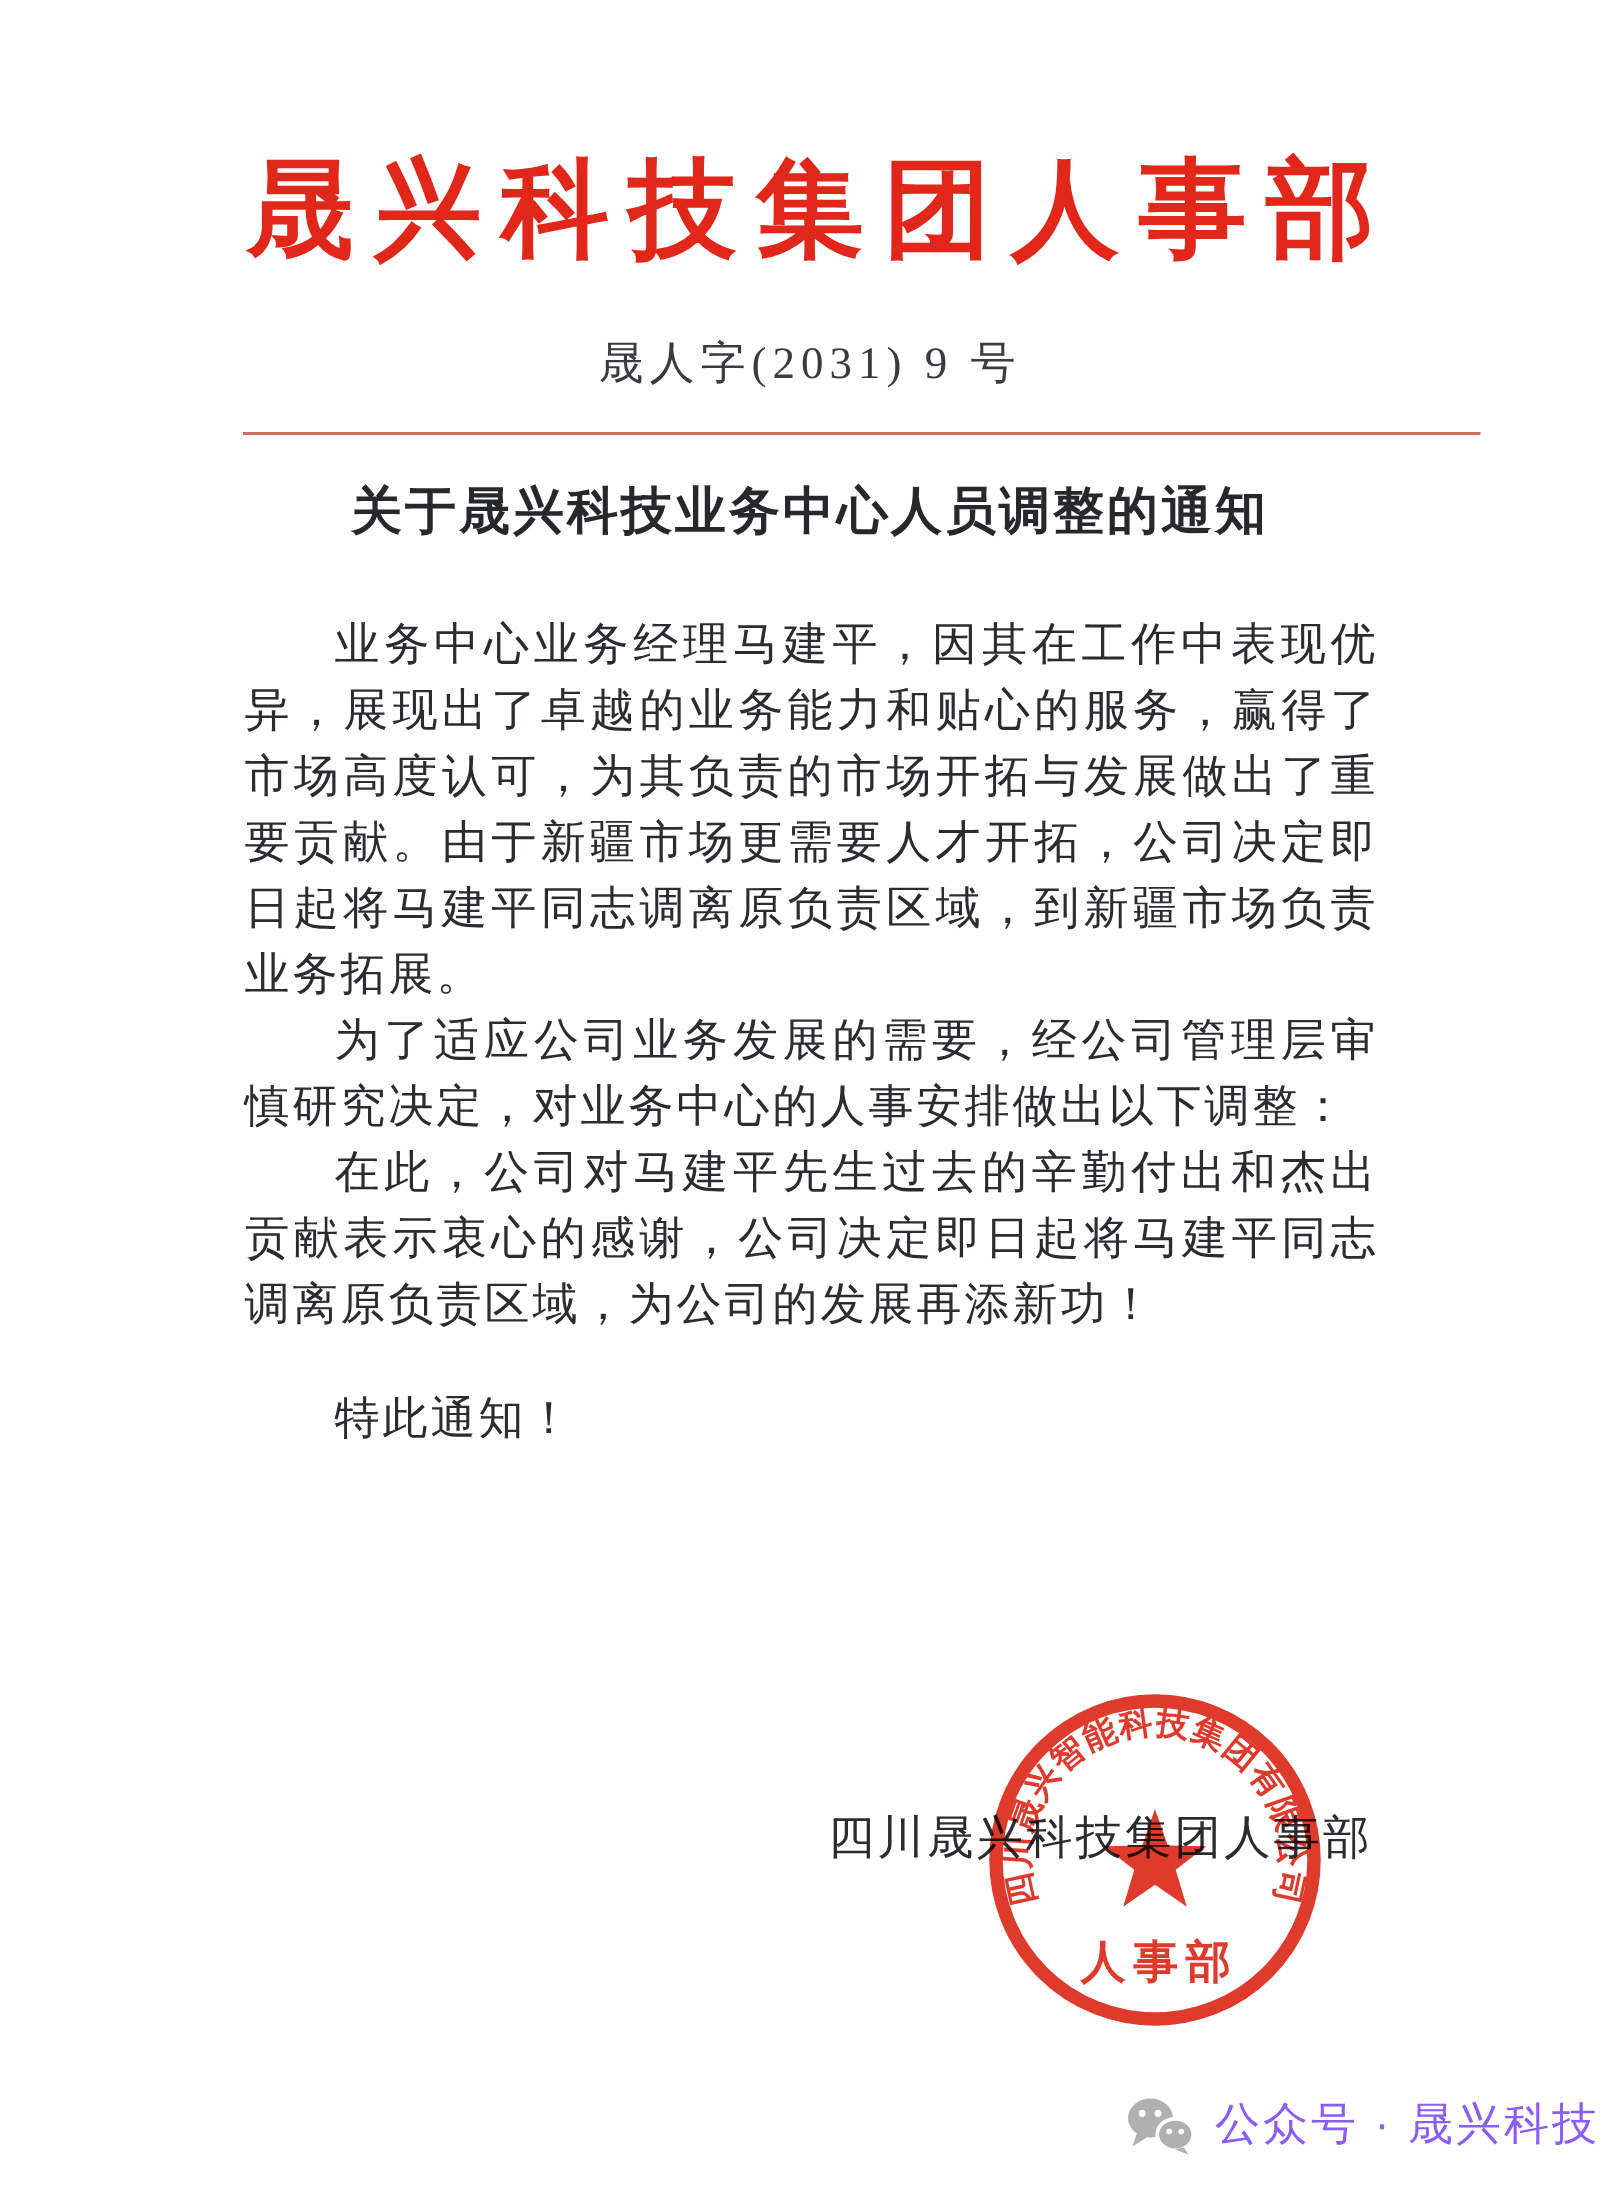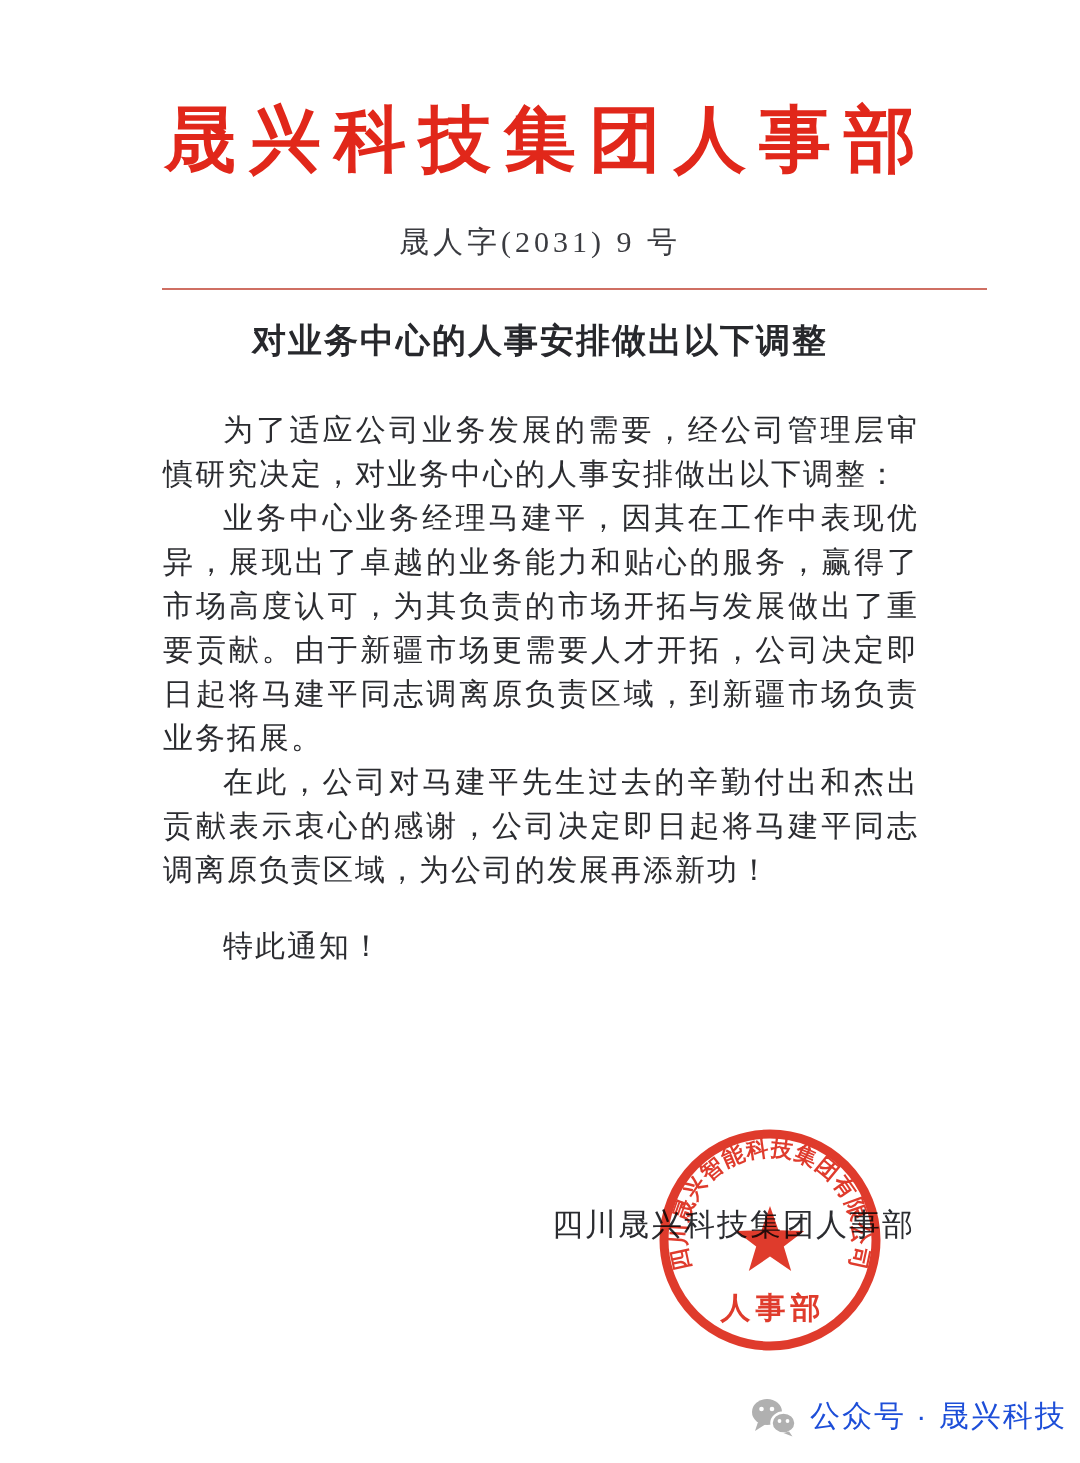--- a/index.html
+++ b/index.html
@@ -44,42 +44,42 @@
     text-align:center;font-size:31px;color:#2b2c30;
     letter-spacing:2px;line-height:49px;
   }
   .seal{
     position:absolute;left:652px;top:1122px;width:236px;height:236px;
     mix-blend-mode:multiply;opacity:.92;
   }
   .footer{
     position:absolute;left:750px;top:1396px;
     display:flex;align-items:center;gap:12px;
-    color:#1d4ed8;font-size:30px;letter-spacing:2px;
+    color:#8b5cf6;font-size:30px;letter-spacing:2px;
     font-family:"Liberation Sans","DejaVu Sans",sans-serif;
     justify-content:space-between;
   }
   .wechat-icon{width:48px;height:40px;flex:0 0 auto;}
 </style>
 </head>
 <body>
 
 <div class="page">
 
   <h1 class="letterhead-title">晟兴科技集团人事部</h1>
 
   <div class="doc-number">晟人字(2031) 9 号</div>
 
   <div class="red-rule"></div>
 
-  <h2 class="subject-title">对业务中心的人事安排做出以下调整</h2>
+  <h2 class="subject-title">关于晟兴科技业务中心人员调整的通知</h2>
 
   <div class="body-text">
+    <p>业务中心业务经理马建平，因其在工作中表现优异，展现出了卓越的业务能力和贴心的服务，赢得了市场高度认可，为其负责的市场开拓与发展做出了重要贡献。由于新疆市场更需要人才开拓，公司决定即日起将马建平同志调离原负责区域，到新疆市场负责业务拓展。</p>
     <p>为了适应公司业务发展的需要，经公司管理层审慎研究决定，对业务中心的人事安排做出以下调整：</p>
-    <p>业务中心业务经理马建平，因其在工作中表现优异，展现出了卓越的业务能力和贴心的服务，赢得了市场高度认可，为其负责的市场开拓与发展做出了重要贡献。由于新疆市场更需要人才开拓，公司决定即日起将马建平同志调离原负责区域，到新疆市场负责业务拓展。</p>
     <p>在此，公司对马建平先生过去的辛勤付出和杰出贡献表示衷心的感谢，公司决定即日起将马建平同志调离原负责区域，为公司的发展再添新功！</p>
     <p class="closing-line">特此通知！</p>
   </div>
 
   <div class="sign-block">
     <div>四川晟兴科技集团人事部</div>
   </div>
 
   <svg class="seal" viewBox="0 0 236 236" xmlns="http://www.w3.org/2000/svg" aria-hidden="true">
     <defs>

